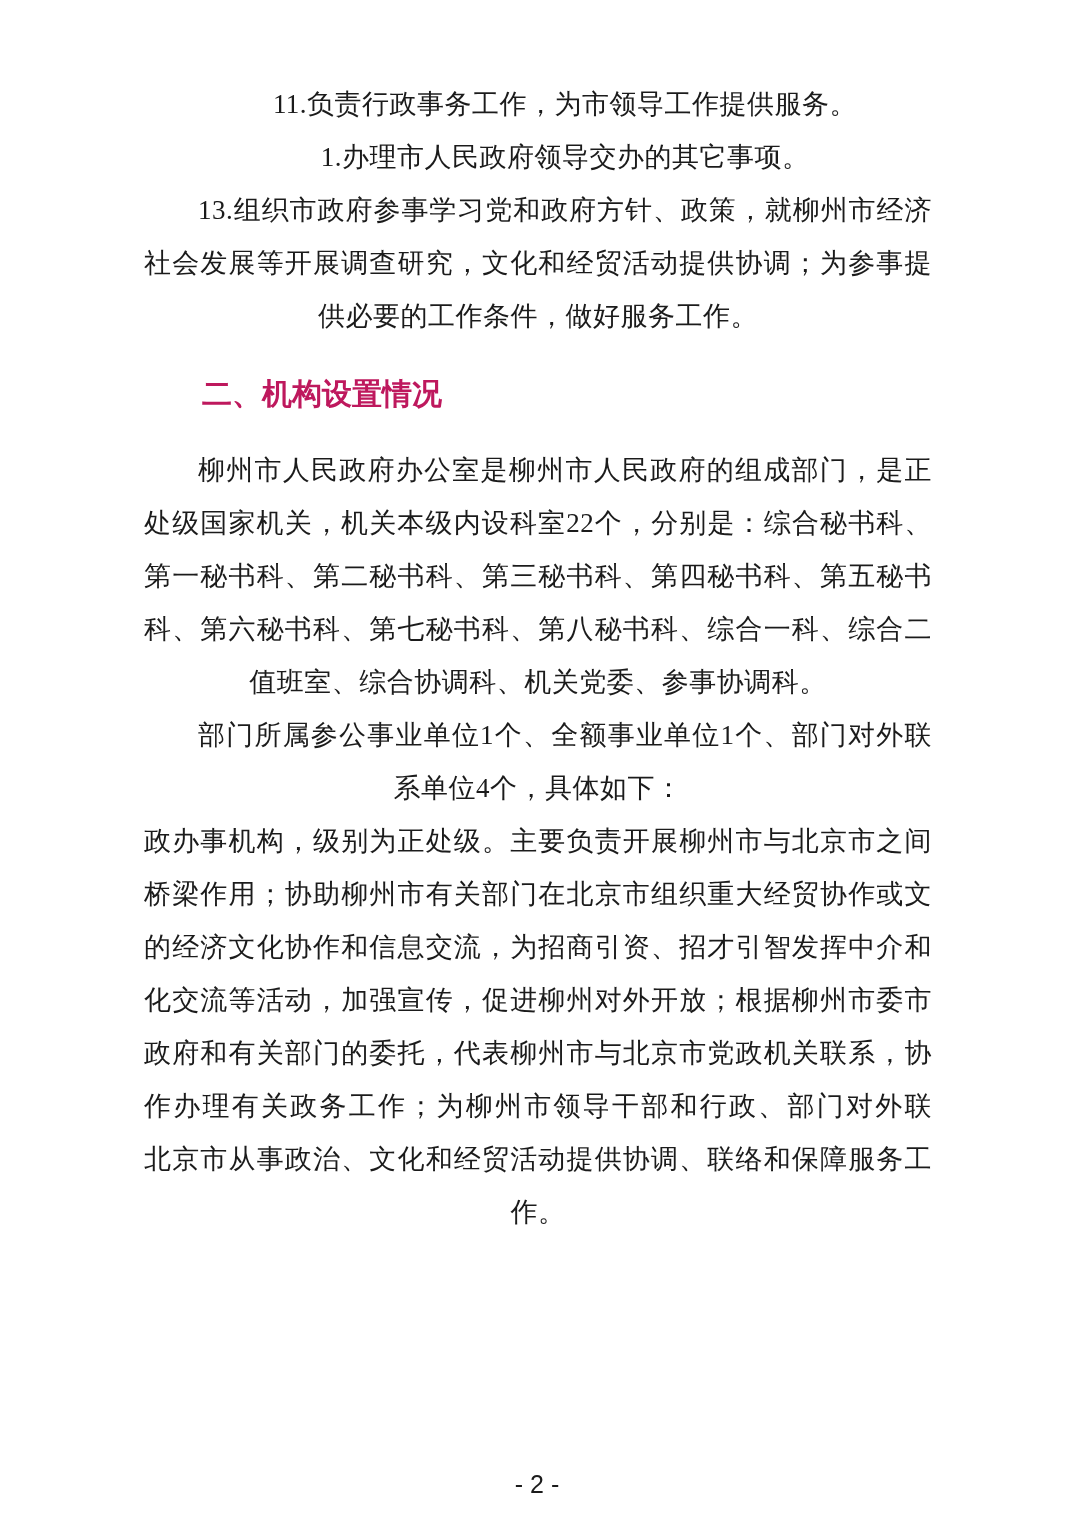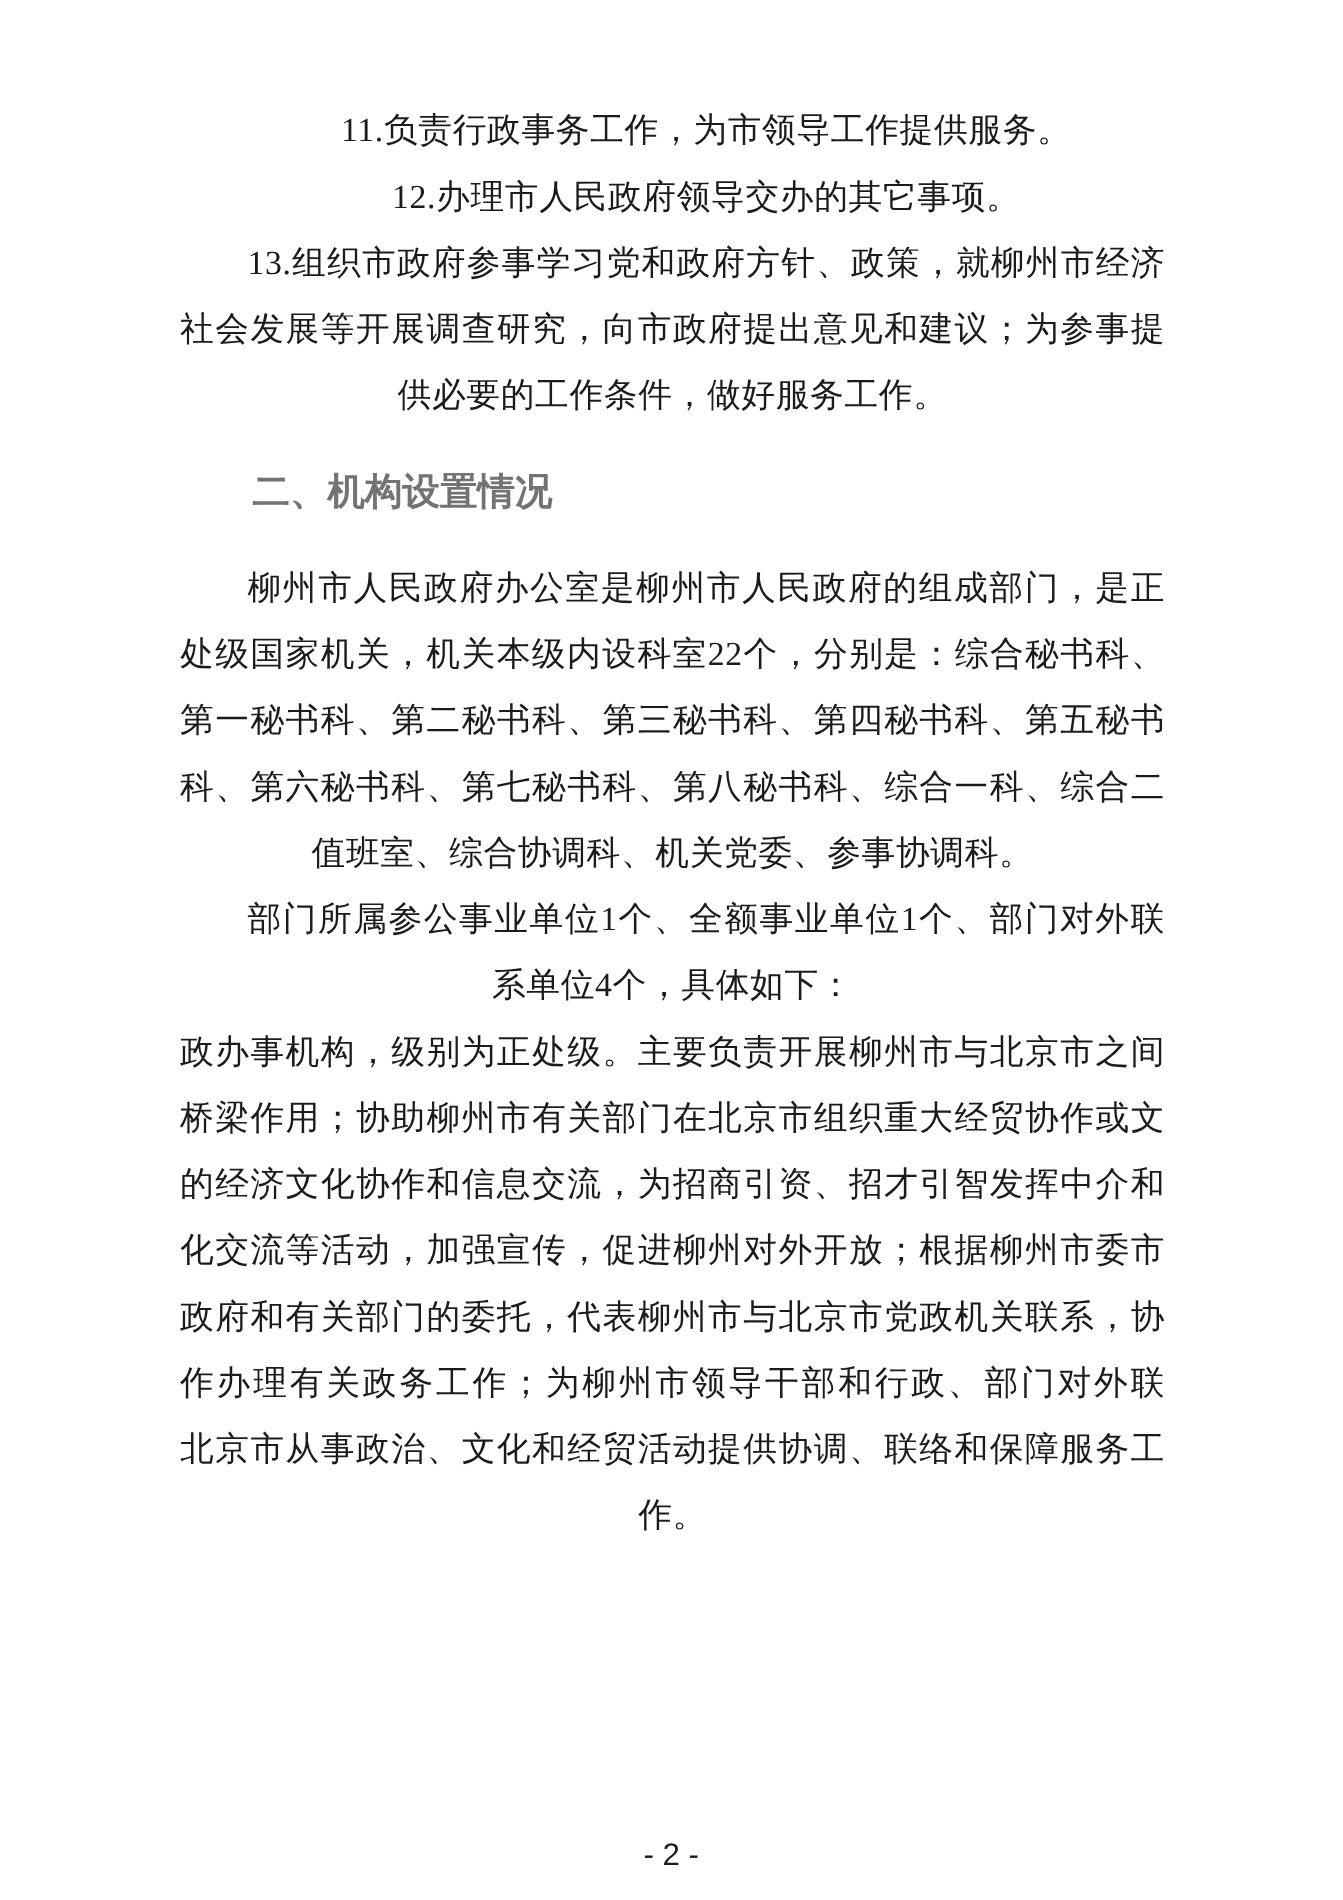--- a/index.html
+++ b/index.html
@@ -43,45 +43,45 @@
     text-indent: 54px;
   }
   .heading {
     font-family: "Liberation Sans", "DejaVu Sans", sans-serif;
     font-weight: bold;
     font-size: 30px;
     height: 53px;
     line-height: 53px;
     margin: 24px 0;
     text-indent: 58px;
-    color: #737373;
+    color: #be185d;
   }
   .footer {
     position: absolute;
     left: 0;
     right: 0;
     top: 1470px;
     text-align: center;
     font-size: 25px;
     font-family: "Liberation Sans", "DejaVu Sans", sans-serif;
     color: #1b1b1b;
   }
 </style>
 </head>
 <body>
 
 <div class="page">
   <div class="doc">
 
     <div class="line indent">11.负责行政事务工作，为市领导工作提供服务。</div>
 
-    <div class="line indent">12.办理市人民政府领导交办的其它事项。</div>
+    <div class="line indent">1.办理市人民政府领导交办的其它事项。</div>
 
     <div class="line indent fill">13.组织市政府参事学习党和政府方针、政策，就柳州市经济</div>
-    <div class="line fill">社会发展等开展调查研究，向市政府提出意见和建议；为参事提</div>
+    <div class="line fill">社会发展等开展调查研究，文化和经贸活动提供协调；为参事提</div>
     <div class="line">供必要的工作条件，做好服务工作。</div>
 
     <div class="heading">二、机构设置情况</div>
 
     <div class="line indent fill">柳州市人民政府办公室是柳州市人民政府的组成部门，是正</div>
     <div class="line fill">处级国家机关，机关本级内设科室22个，分别是：综合秘书科、</div>
     <div class="line fill">第一秘书科、第二秘书科、第三秘书科、第四秘书科、第五秘书</div>
     <div class="line fill">科、第六秘书科、第七秘书科、第八秘书科、综合一科、综合二</div>
     <div class="line">值班室、综合协调科、机关党委、参事协调科。</div>
 

